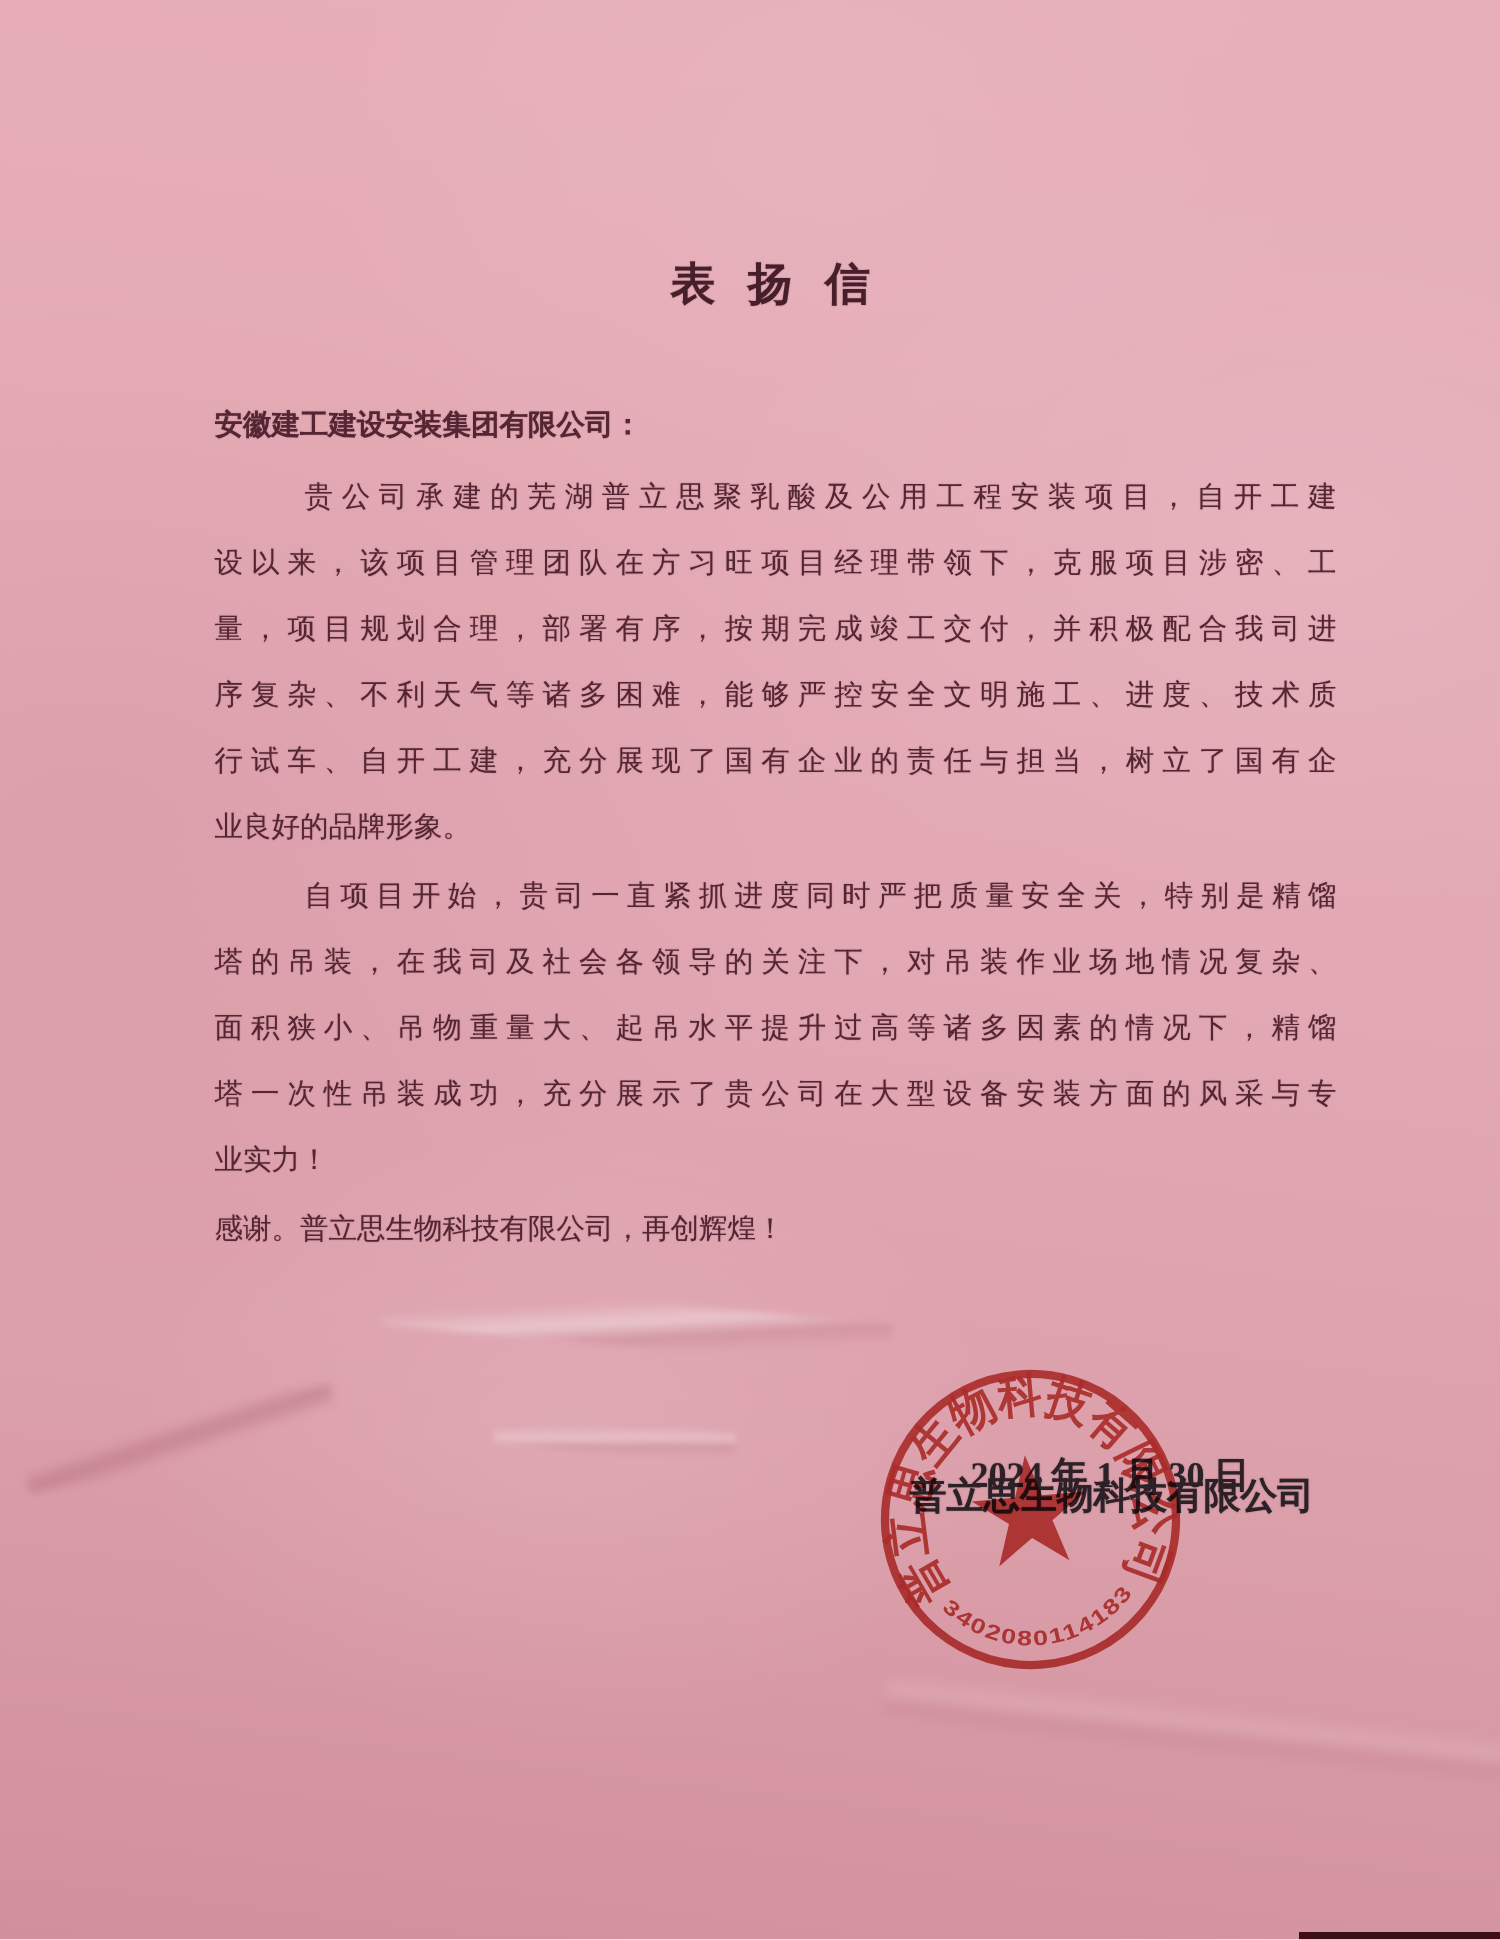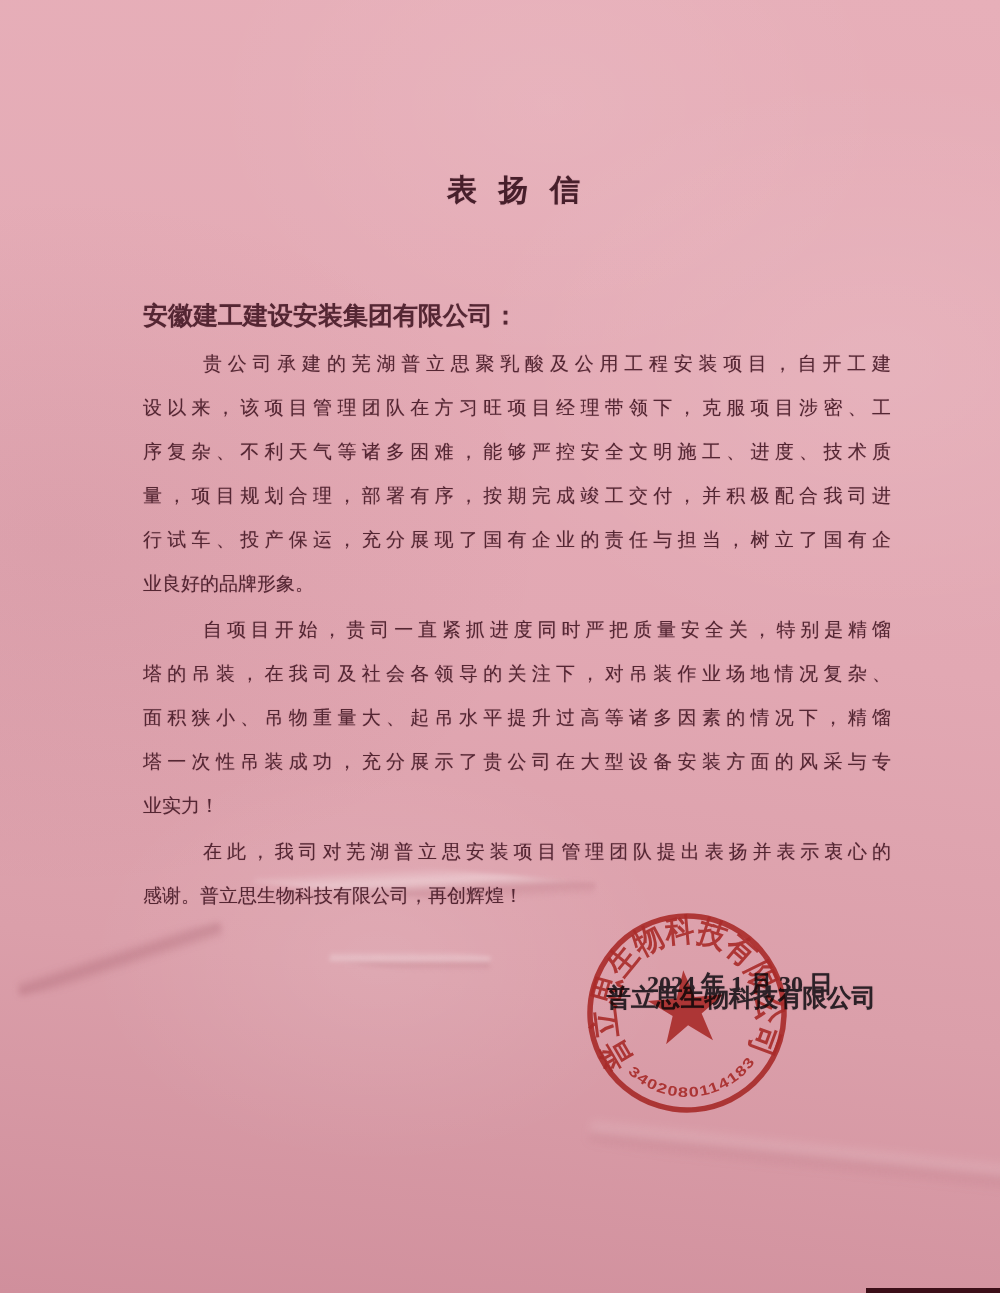--- a/index.html
+++ b/index.html
@@ -25,23 +25,23 @@
   .title {
     margin-top: 170px;
     height: 40px; line-height: 40px;
     text-align: center;
     font-size: 30px; font-weight: bold;
     letter-spacing: 7px;
     color: #471f2b;
     text-shadow: 0 0 1px rgba(80,30,45,0.45);
   }
   .salutation {
-    margin-top: 88px;
+    margin-top: 56px;
     line-height: 36px;
-    font-size: 25px; font-weight: bold;
+    font-size: 19px; font-weight: bold;
     color: #54263 3;
     color: #542633;
     text-shadow: 0 0 1px rgba(85,35,50,0.35);
   }
   .para { margin: 0; }
   .para.p1 { margin-top: 8px; }
   .para.p2, .para.p3 { margin-top: 2px; }
   .bodyline {
     line-height: 44px;
     font-size: 19px; font-weight: normal;
@@ -113,36 +113,35 @@
   <div class="crease crease3"></div>
   <div class="crease crease4"></div>
 
   <div class="letter">
     <div class="title">表 扬 信</div>
     <div class="salutation">安徽建工建设安装集团有限公司：</div>
 
     <div class="para p1">
       <div class="bodyline indent">贵公司承建的芜湖普立思聚乳酸及公用工程安装项目，自开工建</div>
       <div class="bodyline">设以来，该项目管理团队在方习旺项目经理带领下，克服项目涉密、工</div>
+      <div class="bodyline">量，项目规划合理，部署有序，按期完成竣工交付，并积极配合我司进</div>
       <div class="bodyline">序复杂、不利天气等诸多困难，能够严控安全文明施工、进度、技术质</div>
-      <div class="bodyline">量，项目规划合理，部署有序，按期完成竣工交付，并积极配合我司进</div>
-      <div class="bodyline">行试车、投产保运，充分展现了国有企业的责任与担当，树立了国有企</div>
+      <div class="bodyline">行试车、自开工建，充分展现了国有企业的责任与担当，树立了国有企</div>
       <div class="bodyline lastline">业良好的品牌形象。</div>
     </div>
 
     <div class="para p2">
       <div class="bodyline indent">自项目开始，贵司一直紧抓进度同时严把质量安全关，特别是精馏</div>
       <div class="bodyline">塔的吊装，在我司及社会各领导的关注下，对吊装作业场地情况复杂、</div>
       <div class="bodyline">面积狭小、吊物重量大、起吊水平提升过高等诸多因素的情况下，精馏</div>
       <div class="bodyline">塔一次性吊装成功，充分展示了贵公司在大型设备安装方面的风采与专</div>
       <div class="bodyline lastline">业实力！</div>
     </div>
 
     <div class="para p3">
-      <div class="bodyline indent">在此，我司对芜湖普立思安装项目管理团队提出表扬并表示衷心的</div>
       <div class="bodyline lastline">感谢。普立思生物科技有限公司，再创辉煌！</div>
     </div>
   </div>
 
   <div class="sig-company">普立思生物科技有限公司</div>
   <div class="sig-date">2024 年 1 月 30 日</div>
 
   <div class="seal">
     <svg viewBox="0 0 206 206" xmlns="http://www.w3.org/2000/svg">
       <g transform="rotate(-5 103 103)" fill="none">

